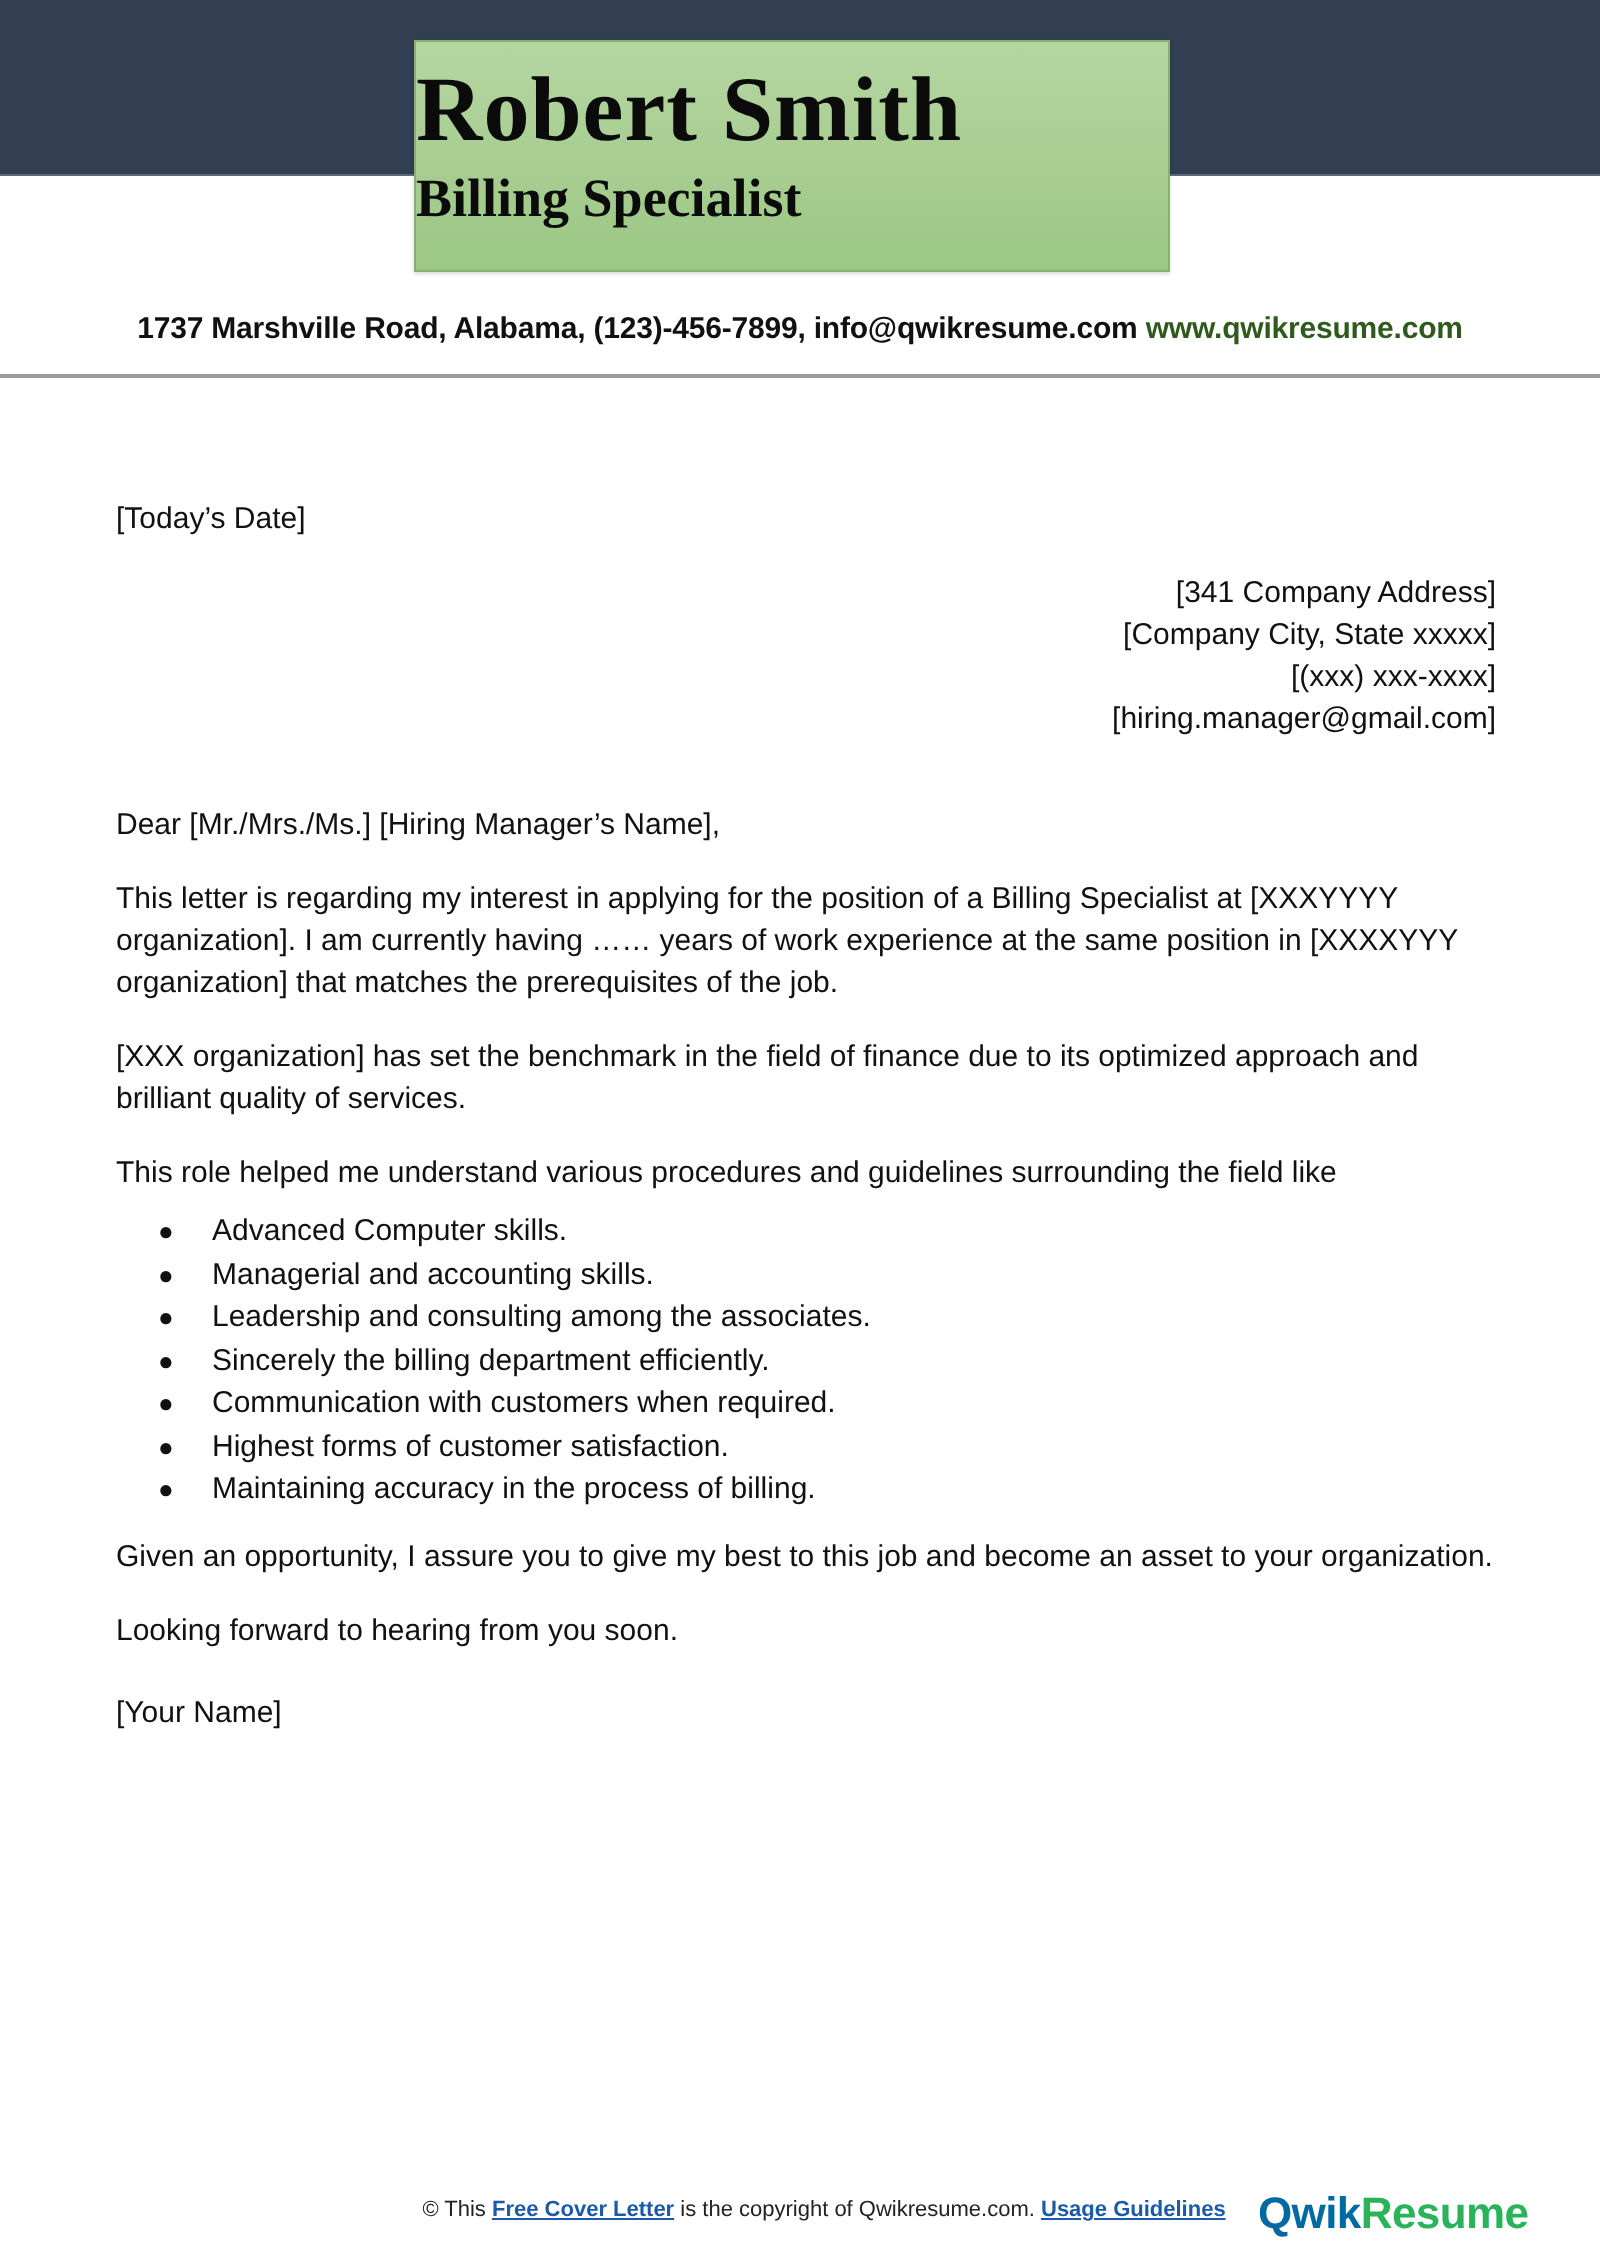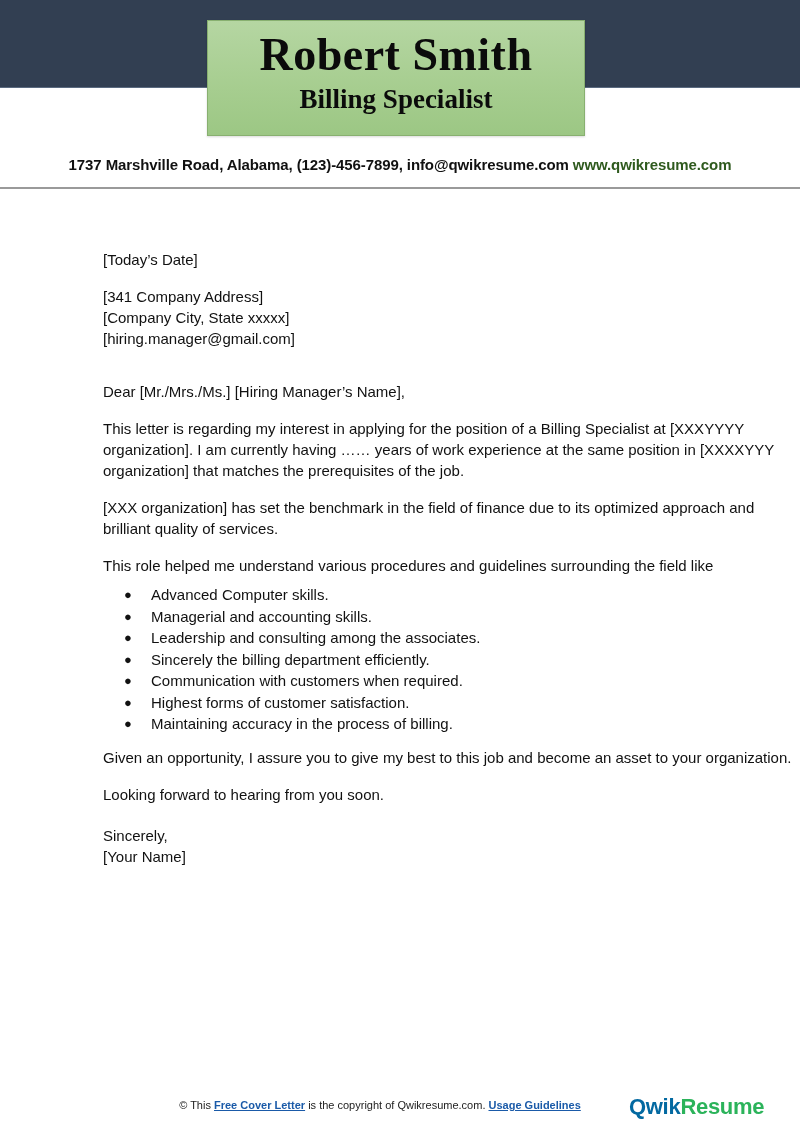--- a/index.html
+++ b/index.html
@@ -22,21 +22,20 @@
       height: 87px;
       background: #323f52;
       border-bottom: 1px solid #5a6a80;
     }
     .name-box {
       position: absolute;
       left: 207px; top: 20px;
       width: 376px; height: 114px;
       background: linear-gradient(to bottom, #b5d6a2 0%, #a6cd8f 60%, #9cc784 100%);
       border: 1px solid #88b070;
-      text-align: center;
       box-shadow: 0 1px 2px rgba(0,0,0,0.15);
     }
     .name {
       font-family: "Liberation Serif", "DejaVu Serif", serif;
       font-weight: bold;
       font-size: 46px;
       line-height: 52px;
       margin-top: 8px;
       color: #0b0b0b;
       letter-spacing: 0.5px;
@@ -70,29 +69,28 @@
       height: 2px;
       background: #9a9a9a;
     }
     .letter {
       position: absolute;
       left: 58px; top: 249px;
       width: 690px;
       font-size: 15px;
       line-height: 21px;
       color: #111111;
-      margin-left: 45px;
     }
     .letter p {
       margin: 0 0 16px 0;
     }
     .addr {
       margin: 0 0 32px 0;
     }
-    .addr div { line-height: 21px; }
+    .addr div { line-height: 21px; text-align: right; }
     .letter ul {
       margin: -8px 0 12px 0;
       padding-left: 48px;
       list-style: none;
     }
     .letter li {
       position: relative;
       line-height: 21.5px;
     }
     .letter li .bullet {
@@ -104,20 +102,21 @@
     .closing {
       margin-top: 20px;
     }
     .footer {
       position: absolute;
       left: 0; top: 1099px;
       width: 760px;
       text-align: center;
       font-size: 11px;
       color: #222222;
+      padding-left: 32px;
     }
     .footer a {
       color: #1a5aa8;
       font-weight: bold;
       text-decoration: underline;
     }
     .logo {
       position: absolute;
       left: 629px; top: 1094px;
       font-size: 22px;
@@ -143,20 +142,21 @@
 </div>
 
 <div class="divider"></div>
 
 <div class="letter">
   <p>[Today’s Date]</p>
 
   <div class="addr">
     <div>[341 Company Address]</div>
     <div>[Company City, State xxxxx]</div>
+    <div>[(xxx) xxx-xxxx]</div>
     <div>[hiring.manager@gmail.com]</div>
   </div>
 
   <p>Dear [Mr./Mrs./Ms.] [Hiring Manager’s Name],</p>
 
   <p>This letter is regarding my interest in applying for the position of a Billing Specialist at [XXXYYYY organization]. I am currently having …… years of work experience at the same position in [XXXXYYY organization] that matches the prerequisites of the job.</p>
   <p>[XXX organization] has set the benchmark in the field of finance due to its optimized approach and brilliant quality of services.</p>
   <p>This role helped me understand various procedures and guidelines surrounding the field like</p>
 
   <ul>
@@ -166,21 +166,20 @@
     <li><span class="bullet">●</span><span>Sincerely the billing department efficiently.</span></li>
     <li><span class="bullet">●</span><span>Communication with customers when required.</span></li>
     <li><span class="bullet">●</span><span>Highest forms of customer satisfaction.</span></li>
     <li><span class="bullet">●</span><span>Maintaining accuracy in the process of billing.</span></li>
   </ul>
 
   <p>Given an opportunity, I assure you to give my best to this job and become an asset to your organization.</p>
   <p>Looking forward to hearing from you soon.</p>
 
   <div class="closing">
-    <div>Sincerely,</div>
     <div>[Your Name]</div>
   </div>
 </div>
 
 <div class="footer">
   <span>© This </span><a>Free Cover Letter</a><span> is the copyright of Qwikresume.com. </span><a>Usage Guidelines</a>
 </div>
 
 <div class="logo">
   <span class="qwik">Qwik</span><span class="resume">Resume</span>

